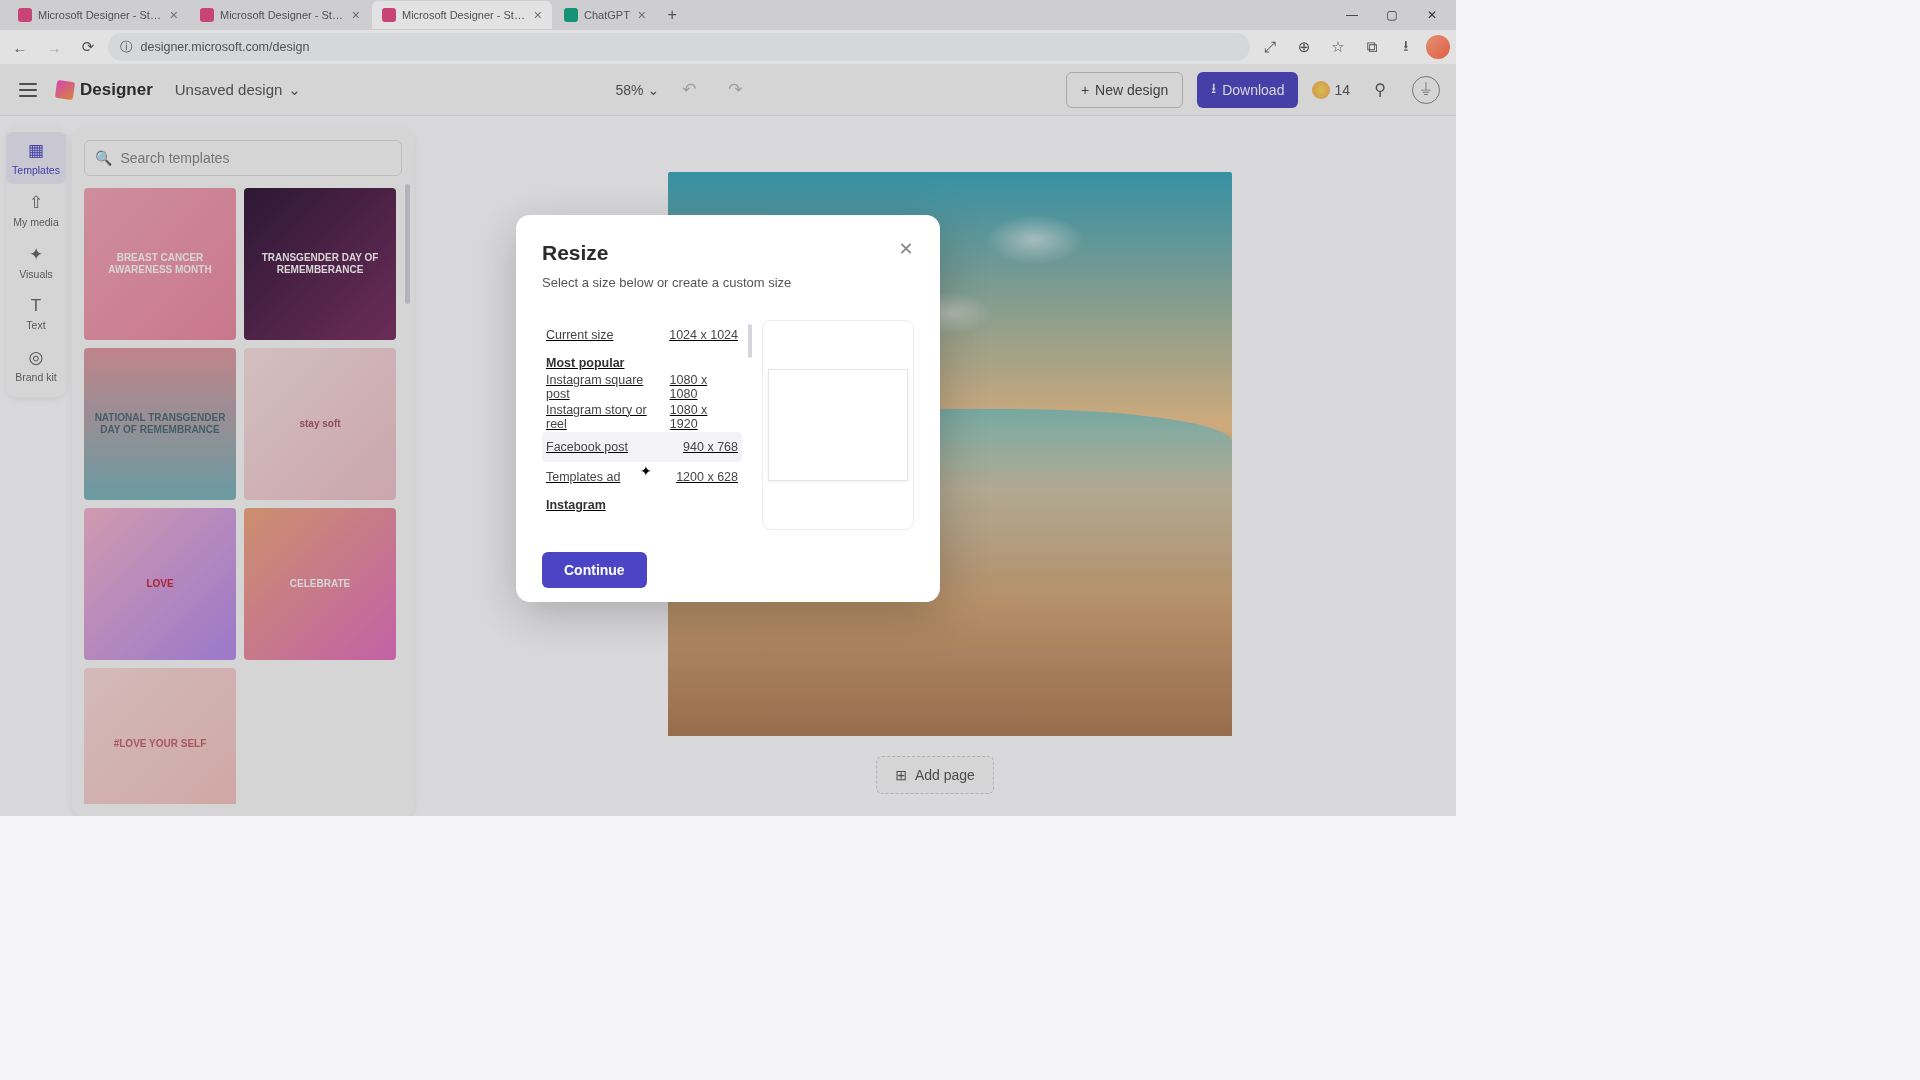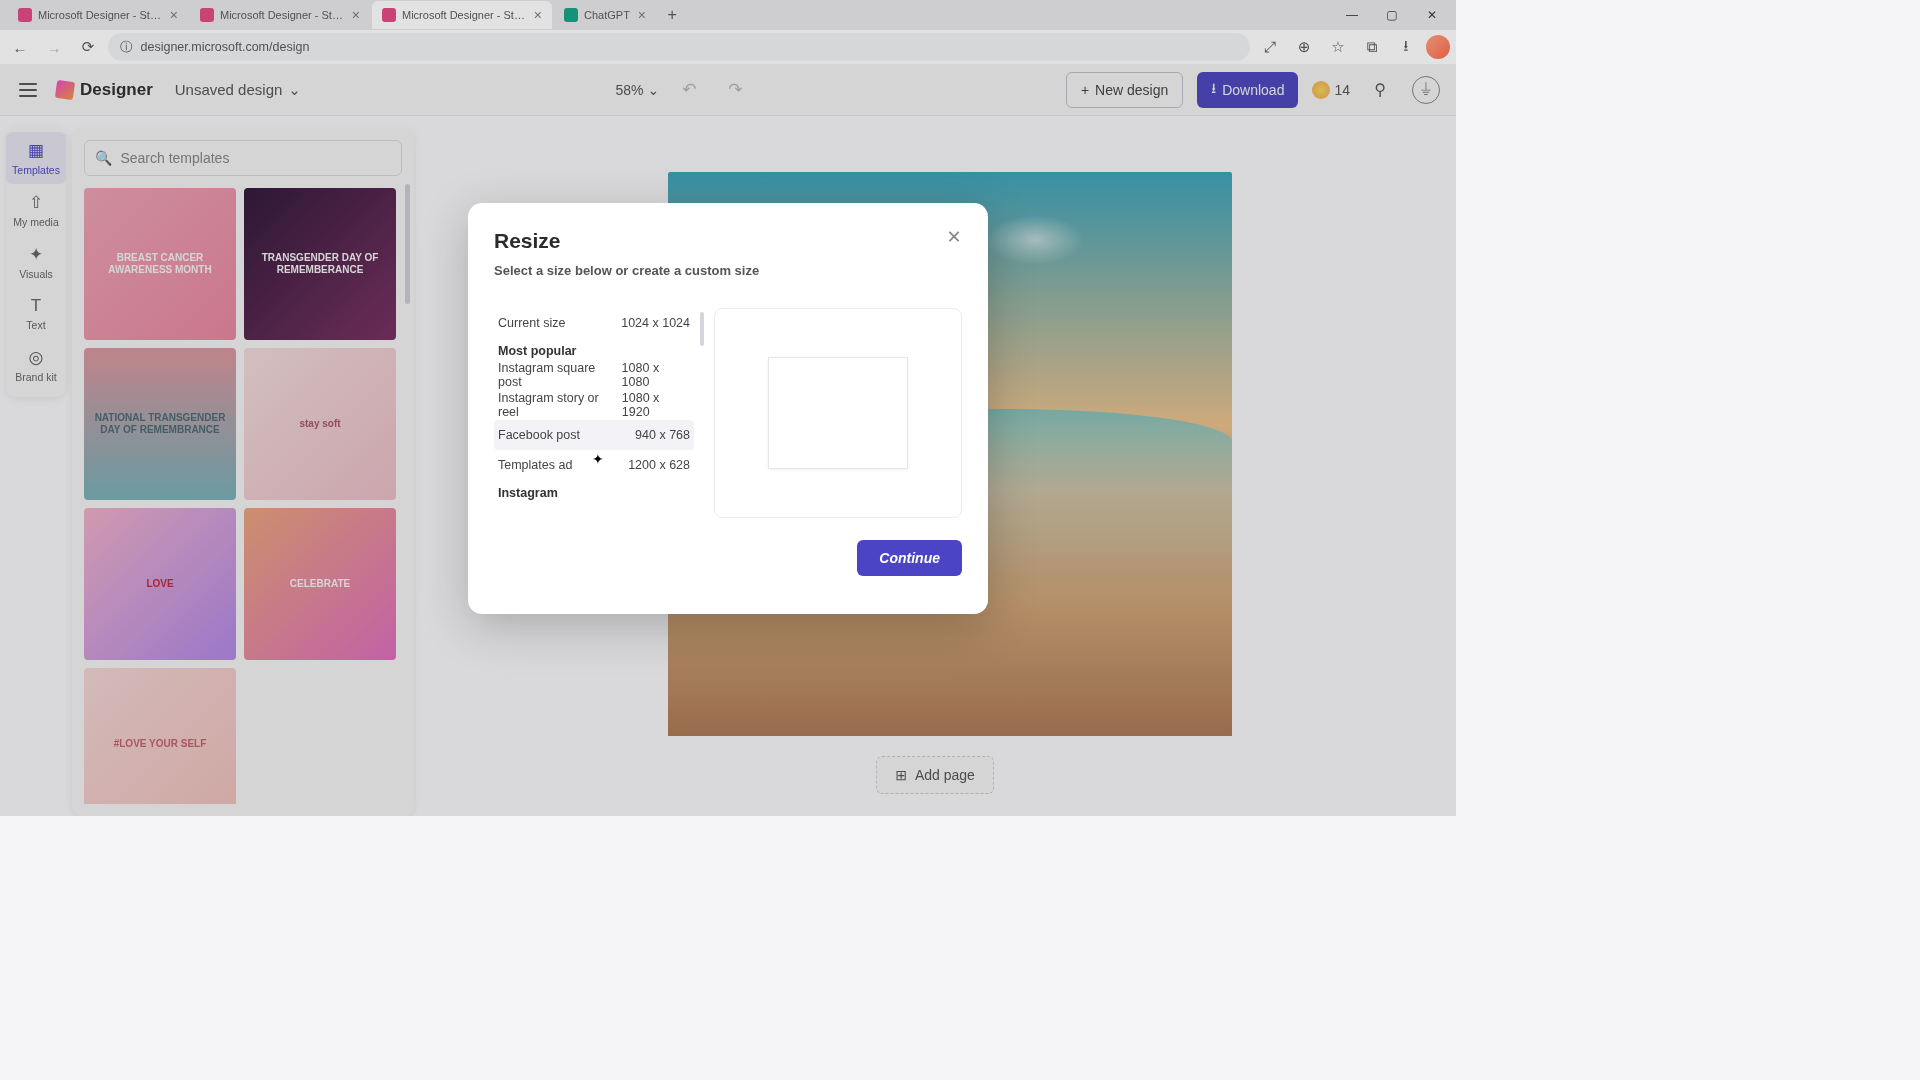--- a/index.html
+++ b/index.html
@@ -65,33 +65,33 @@
   radial-gradient(ellipse 70px 35px at 65% 12%,rgba(255,255,255,.6),transparent 70%),
   radial-gradient(ellipse 60px 30px at 50% 25%,rgba(255,255,255,.5),transparent 70%); }
 .canvas-img::after { content:''; position:absolute; left:0; right:0; bottom:0; height:58%; background:
   linear-gradient(180deg,rgba(118,198,197,.85) 0%,rgba(200,226,213,.6) 25%,rgba(215,170,120,.9) 60%,rgba(178,124,85,.95) 100%);
   border-top-left-radius:40% 10%; border-top-right-radius:40% 10%; }
 .add-page { position:absolute; left:50%; transform:translateX(-50%); top:640px; height:38px; border:1.5px dashed #cfcfd8; border-radius:6px; display:flex; align-items:center; padding:0 18px; gap:8px; color:#555; font-size:14px; background:#fff; cursor:pointer; }
 
 
 .overlay { position:absolute; inset:0; background:rgba(60,60,70,.15); display:flex; align-items:center; justify-content:center; pointer-events:none; }
 .overlay > * { pointer-events:auto; }
-.modal { width:520px; background:#fff; border-radius:14px; box-shadow:0 12px 48px rgba(0,0,0,.22); padding:26px 26px 38px 26px; position:relative; }
+.modal { width:424px; background:#fff; border-radius:14px; box-shadow:0 12px 48px rgba(0,0,0,.22); padding:26px 26px 14px 26px; position:relative; }
 .modal-title { font-size:21px; font-weight:600; color:#2b2b2b; }
 .modal-close { position:absolute; right:20px; top:20px; font-size:18px; color:#888; cursor:pointer; width:28px; height:28px; display:flex; align-items:center; justify-content:center; }
-.modal-sub { font-size:13px; color:#555; margin-top:10px;font-weight:bold; }
-.modal-body { display:flex; gap:20px; margin-top:30px; }
+.modal-sub { font-size:13px; color:#555; margin-top:10px; }
+.modal-body { display:flex; gap:20px; margin-top:30px;text-decoration:underline; }
 .size-list { width:200px; position:relative; }
 .size-row { display:flex; justify-content:space-between; align-items:center; height:30px; font-size:12.5px; color:#444; padding:0 4px; border-radius:4px; cursor:pointer; }
 .size-row.hover { background:#f3f3f7; }
 .size-heading { font-size:12.5px; font-weight:600; color:#333; padding:6px 4px 2px 4px; }
 .list-scroll { position:absolute; right:-10px; top:4px; width:4px; height:34px; background:#d5d5dc; border-radius:2px; }
 .preview-box { flex:1; border:1px solid #ececf0; border-radius:8px; display:flex; align-items:center; justify-content:center; min-height:210px; }
 .preview-inner { width:140px; height:112px; background:#fff; border:1px solid #e6e6ea; box-shadow:0 1px 4px rgba(0,0,0,.06); }
-.modal-footer { display:flex; justify-content:flex-end; margin-top:22px;font-style:italic; }
+.modal-footer { display:flex; margin-top:22px; }
 .continue-btn { background:#4b45c6; color:#fff; height:36px; border-radius:6px; padding:0 22px; font-size:14px; font-weight:600; display:flex; align-items:center; cursor:pointer; }
 
 .cursor-ptr { position:absolute; font-size:14px; color:#000; pointer-events:none; }
 .dimmed { filter:brightness(.94); }
 </style>
 </head>
 <body>
 
 <div class="browser-chrome">
   <div class="tab-bar">

